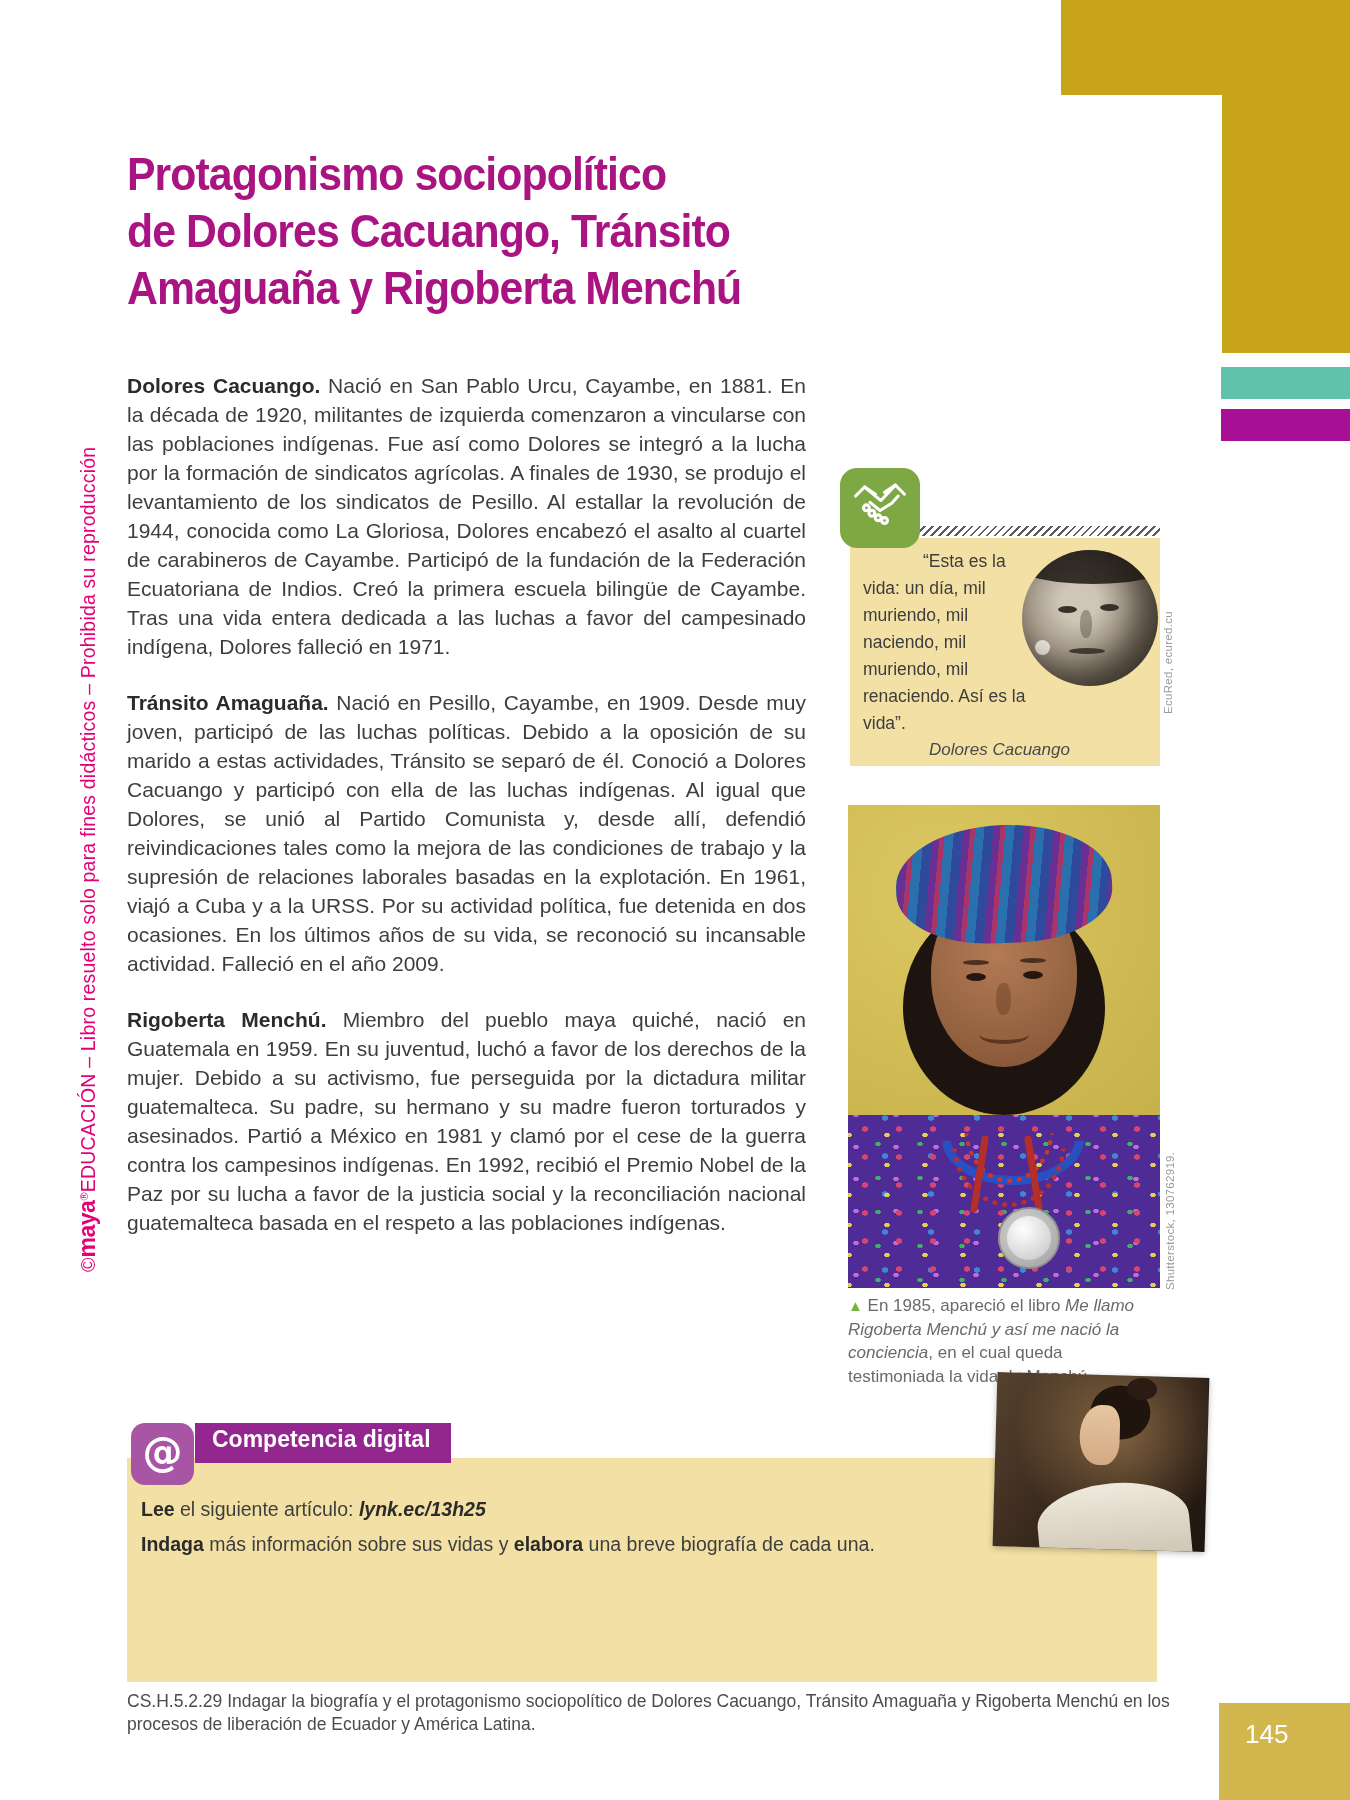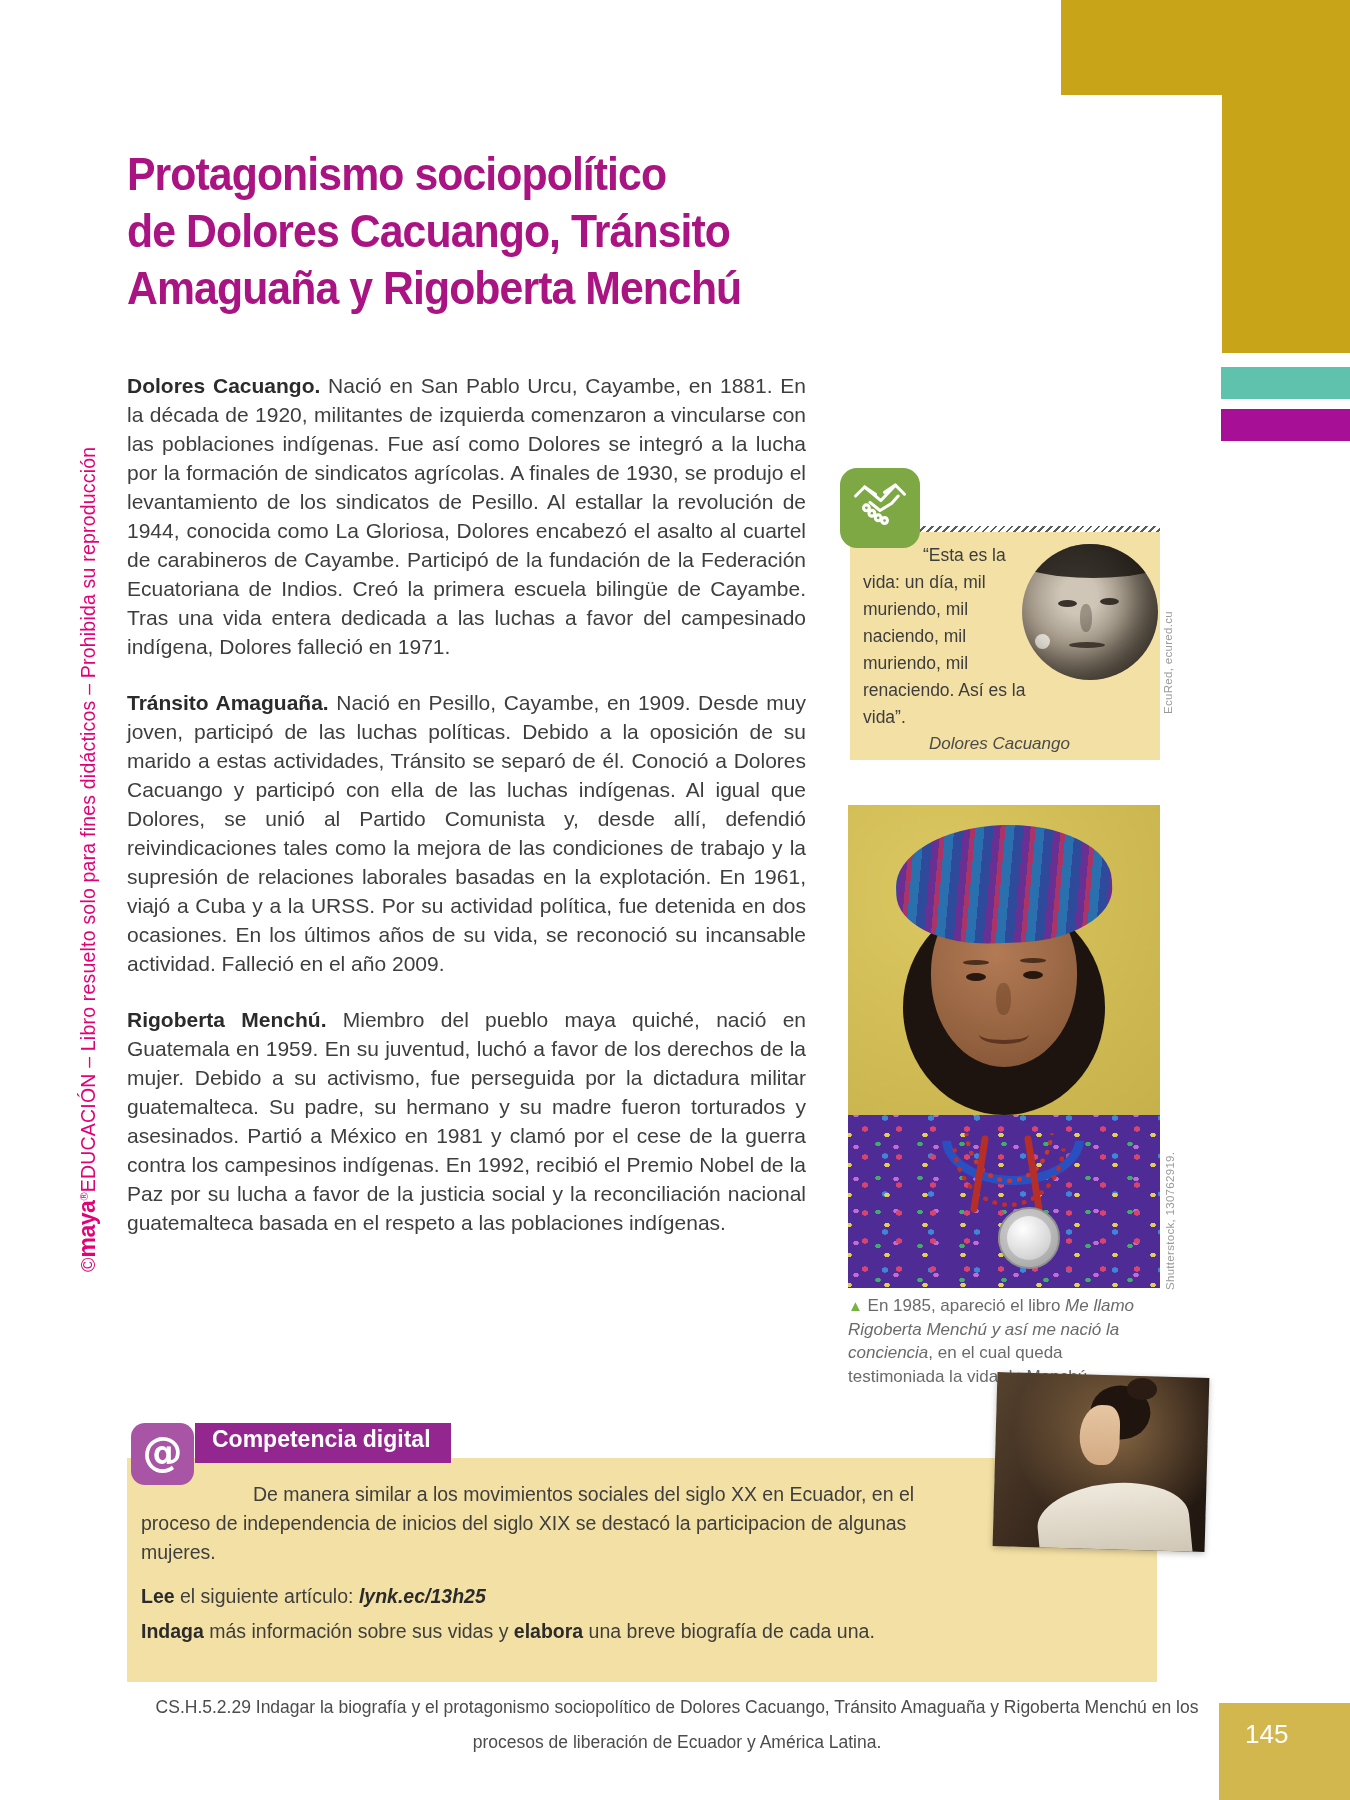--- a/index.html
+++ b/index.html
@@ -51,21 +51,21 @@
 
   
   .socio-box{left:850px;top:468px;width:310px;height:300px;}
   .socio-tile{left:-10px;top:0;width:80px;height:80px;background:#7da843;}
   .socio-band{
     position:absolute;left:66px;top:0;width:244px;height:58px;background:#527d2b;
     color:#fff;font-weight:700;font-size:20.5px;line-height:24px;
     padding:7px 0 0 20px;box-sizing:border-box;z-index:2;
   }
   .socio-hatch{left:66px;top:58px;width:244px;height:10px;}
-  .socio-panel{left:0;top:64px;width:310px;height:228px;padding:10px 10px 0 13px;}
+  .socio-panel{left:0;top:70px;width:310px;height:228px;padding:10px 10px 0 13px;}
   .socio-quote{font-size:17.5px;line-height:27px;color:#3d3d3d;text-indent:60px;margin:0;}
   .socio-attrib{clear:right;text-align:center;font-style:italic;font-size:17px;
     color:#4a4a4a;margin:3px 14px 0 0;}
   .socio-question{font-size:19.5px;line-height:26px;color:#3d3d3d;margin-top:4px;}
 
   .cacuango-circle{
     float:right;width:136px;height:136px;border-radius:50%;
     shape-outside:circle(50%);margin:2px -8px 6px 6px;position:relative;overflow:hidden;
     background:radial-gradient(circle at 42% 38%, #cfc6b8 0 16%, #a89d8d 42%, #6f6557 72%, #453e35 100%);
   }
@@ -168,21 +168,21 @@
   .pt-hair{position:absolute;right:58px;top:10px;width:60px;height:54px;
     background:#20150e;border-radius:50%;}
   .pt-bun{position:absolute;right:52px;top:2px;width:30px;height:22px;
     background:#2a1c12;border-radius:50%;}
   .pt-face{position:absolute;right:88px;top:30px;width:40px;height:60px;
     background:linear-gradient(#e7c6a2,#d2aa83);border-radius:62% 38% 45% 55%;}
   .pt-dress{position:absolute;right:16px;bottom:-10px;width:152px;height:76px;
     background:linear-gradient(#efe9dd,#cfc6b4);border-radius:50% 50% 0 0;transform:rotate(-7deg);}
 
   
-  .footer-standard{left:127px;top:1690px;width:1100px;font-size:17.5px;line-height:35px;color:#4c4c4c;text-align:center;}
+  .footer-standard{left:127px;top:1690px;width:1100px;font-size:17.5px;line-height:23px;color:#4c4c4c;}
   .page-badge{left:1219px;top:1703px;width:131px;height:97px;background:#d2b74e;}
   .page-badge span{display:block;padding:16px 0 0 26px;color:#fff;font-size:26px;}
 </style>
 </head>
 <body>
 
 <div class="abs gold-top"></div>
 <div class="abs gold-stem"></div>
 <div class="abs teal-bar"></div>
 <div class="abs magenta-bar"></div>
@@ -259,21 +259,20 @@
   <span class="tri">▲</span><span> En 1985, apareció el libro </span><i>Me llamo Rigoberta Menchú y así me nació la conciencia</i><span>, en el cual queda testimoniada la vida de Menchú.</span>
 </div>
 
 <div class="abs digital-box">
   <div class="tile digital-tile">
     <span class="digital-at">@</span>
   </div>
   <div class="digital-band">Competencia digital</div>
   <div class="hatch digital-hatch"></div>
   <div class="panel digital-panel">
-    <p class="digital-intro">De manera similar a los movimientos sociales del siglo XX en Ecuador, en el proceso de independencia de inicios del siglo XIX se destacó la participacion de algunas mujeres.</p>
     <p class="digital-lee"><b>Lee</b><span> el siguiente artículo: </span><a href="#" class="lynk">lynk.ec/13h25</a></p>
     <p class="digital-indaga"><b>Indaga</b><span> más información sobre sus vidas y </span><b>elabora</b><span> una breve biografía de cada una.</span></p>
   </div>
   <div class="abs painting">
     <div class="pt-glow"></div>
     <div class="pt-dress"></div>
     <div class="pt-hair"></div>
     <div class="pt-bun"></div>
     <div class="pt-face"></div>
   </div>

